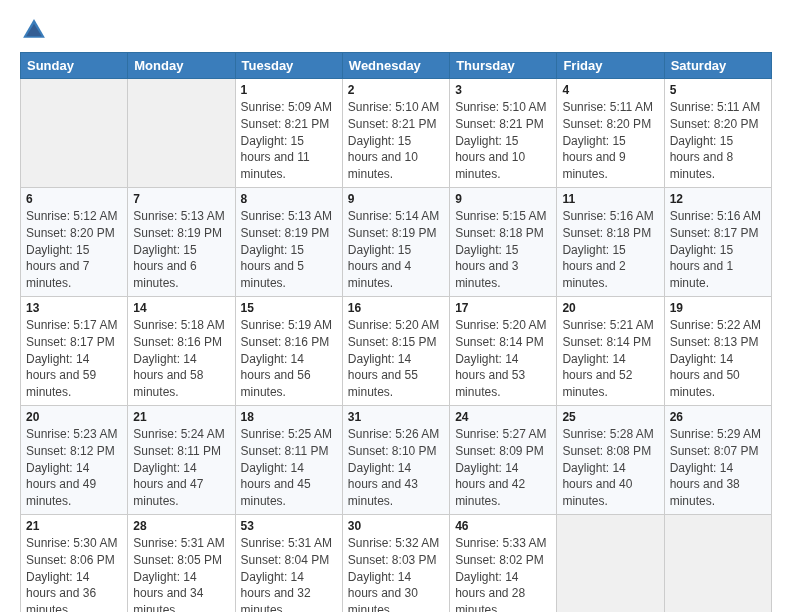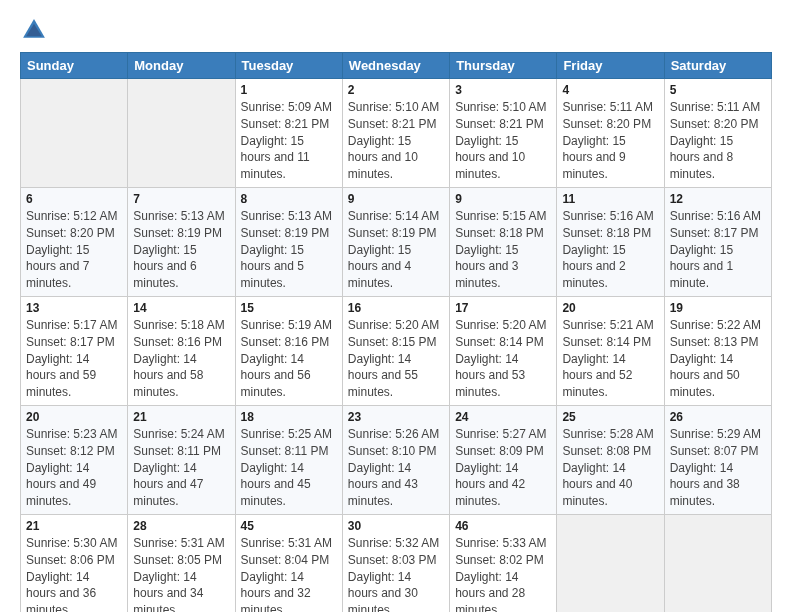--- a/index.html
+++ b/index.html
@@ -220,21 +220,21 @@
           </td>
           <td>
             <div class="day-number">21</div>
             <div class="day-info">Sunrise: 5:24 AM<br>Sunset: 8:11 PM<br>Daylight: 14 hours and 47 minutes.</div>
           </td>
           <td>
             <div class="day-number">18</div>
             <div class="day-info">Sunrise: 5:25 AM<br>Sunset: 8:11 PM<br>Daylight: 14 hours and 45 minutes.</div>
           </td>
           <td>
-            <div class="day-number">23</div>
+            <div class="day-number">31</div>
             <div class="day-info">Sunrise: 5:26 AM<br>Sunset: 8:10 PM<br>Daylight: 14 hours and 43 minutes.</div>
           </td>
           <td>
             <div class="day-number">24</div>
             <div class="day-info">Sunrise: 5:27 AM<br>Sunset: 8:09 PM<br>Daylight: 14 hours and 42 minutes.</div>
           </td>
           <td>
             <div class="day-number">25</div>
             <div class="day-info">Sunrise: 5:28 AM<br>Sunset: 8:08 PM<br>Daylight: 14 hours and 40 minutes.</div>
           </td>
@@ -246,21 +246,21 @@
         <tr>
           <td>
             <div class="day-number">21</div>
             <div class="day-info">Sunrise: 5:30 AM<br>Sunset: 8:06 PM<br>Daylight: 14 hours and 36 minutes.</div>
           </td>
           <td>
             <div class="day-number">28</div>
             <div class="day-info">Sunrise: 5:31 AM<br>Sunset: 8:05 PM<br>Daylight: 14 hours and 34 minutes.</div>
           </td>
           <td>
-            <div class="day-number">45</div>
+            <div class="day-number">53</div>
             <div class="day-info">Sunrise: 5:31 AM<br>Sunset: 8:04 PM<br>Daylight: 14 hours and 32 minutes.</div>
           </td>
           <td>
             <div class="day-number">30</div>
             <div class="day-info">Sunrise: 5:32 AM<br>Sunset: 8:03 PM<br>Daylight: 14 hours and 30 minutes.</div>
           </td>
           <td>
             <div class="day-number">46</div>
             <div class="day-info">Sunrise: 5:33 AM<br>Sunset: 8:02 PM<br>Daylight: 14 hours and 28 minutes.</div>
           </td>

